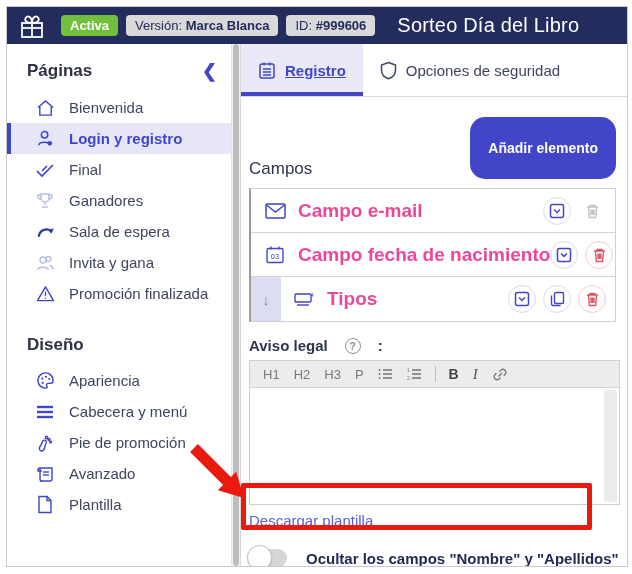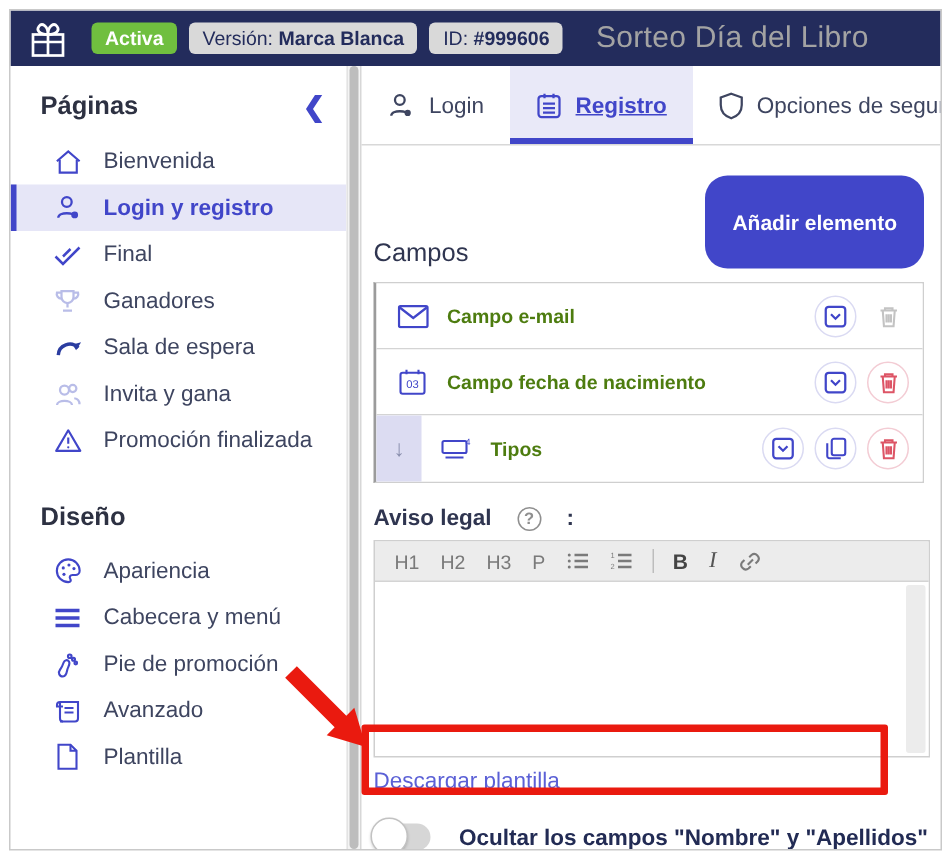--- a/index.html
+++ b/index.html
@@ -7,21 +7,21 @@
   .stage { position:relative; width:632px; height:574px; overflow:hidden; background:#fff; }
   .frame { position:absolute; left:6px; top:6px; width:622px; height:561px; border:1px solid #c9c9c9; background:#fff; overflow:hidden; display:flex; flex-direction:column; }
 
   
   .topbar { height:37px; background:#232c5c; display:flex; align-items:center; padding:0 10px; flex:0 0 auto; gap:8px; }
   .gift { width:30px; height:28px; margin-right:6px; flex:0 0 auto; }
   .badge { font-size:13px; border-radius:4px; padding:3px 9px; white-space:nowrap; }
   .badge.green { background:#70bf3f; color:#fff; font-weight:bold; }
   .badge.grey { background:#d9d9d9; color:#232c5c; }
   .badge.grey b { font-weight:bold; }
-  .topbar-title { color:#a3a3a3; font-size:20px; margin-left:14px; white-space:nowrap; letter-spacing:.2px; }
+  .topbar-title { color:#ffffff; font-size:20px; margin-left:14px; white-space:nowrap; letter-spacing:.2px; }
 
   
   .split { flex:1; display:flex; min-height:0; }
   .sidebar { width:224px; flex:0 0 auto; padding:16px 0 0 20px; overflow:hidden; }
   .side-scroll { width:9px; flex:0 0 auto; background:#f4f4f4; border-left:1px solid #e3e3e3; position:relative; }
   .side-scroll .thumb { position:absolute; left:1px; right:1px; top:0; bottom:0; background:#bdbdbd; border-radius:4px; }
   .main { flex:1; border-left:1px solid #d7d7d7; min-width:0; display:flex; flex-direction:column; }
 
   .side-title-row { display:flex; align-items:center; justify-content:space-between; padding-right:14px; margin-bottom:10px; }
   .side-title { font-size:17px; font-weight:bold; color:#2d3142; }
@@ -42,21 +42,21 @@
   .campos-row { display:flex; align-items:flex-end; justify-content:space-between; margin-bottom:9px; }
   .campos-title { font-size:17px; color:#2f3550; }
   .btn-primary { background:#4146c9; color:#fff; font-weight:bold; font-size:14px; border:none; border-radius:15px; padding:23px 18px; cursor:pointer; }
 
   .fieldlist { border:1px solid #cfcfcf; border-left:2px solid #9b9b9b; }
   .frow { display:flex; align-items:center; height:44px; border-bottom:1px solid #d4d4d4; padding-left:13px; background:#fff; }
   .frow:last-child { border-bottom:none; }
   .frow.draggable { padding-left:0; }
   .dragcell { width:30px; height:44px; background:#dcdcf2; display:flex; align-items:center; justify-content:center; color:#8a8fae; font-size:15px; margin-right:12px; cursor:grab; }
   .f-ic { width:22px; height:20px; display:flex; align-items:center; justify-content:center; flex:0 0 auto; }
-  .f-label { margin-left:12px; font-size:13px; font-weight:bold; color:#4d7c0f; white-space:nowrap; }
+  .f-label { margin-left:12px; font-size:19px; font-weight:bold; color:#ec4899; white-space:nowrap; }
   .actions { margin-left:auto; display:flex; align-items:center; gap:7px; margin-right:9px; }
   .act { width:28px; height:28px; border-radius:50%; display:flex; align-items:center; justify-content:center; cursor:pointer; background:#fff; }
   .act.chev { border:1px solid #dadaf2; }
   .act.copy { border:1px solid #dadaf2; }
   .act.del  { border:1px solid #f3ccd4; }
   .act.del-disabled { border:1px solid transparent; cursor:default; }
 
   .aviso-row { display:flex; align-items:center; gap:17px; margin-top:15px; margin-bottom:6px; }
   .aviso-label { font-size:15px; font-weight:bold; color:#2f3550; }
   .help { width:16px; height:16px; border-radius:50%; border:1.5px solid #8f8f8f; color:#8f8f8f; font-size:11px; display:flex; align-items:center; justify-content:center; font-weight:bold; cursor:pointer; }
@@ -253,28 +253,20 @@
           <span>Plantilla</span>
         </div>
       </div>
 
       <div class="side-scroll">
           <div class="thumb"></div>
         </div>
 
       <div class="main">
         <div class="tabbar">
-          <div class="tab">
-            <svg width="19" height="19" viewBox="0 0 20 20" fill="none" stroke="#3e4560" stroke-width="1.6">
-                <circle cx="9" cy="6" r="3.4"></circle>
-                <path d="M3 17 C3 12.8 15 12.8 15 17"></path>
-                <circle cx="14.5" cy="15" r="2.2" fill="#3e4560" stroke="none"></circle>
-              </svg>
-            <span>Login</span>
-          </div>
           <div class="tab active">
             <svg width="18" height="19" viewBox="0 0 18 19" fill="none" stroke="#4146c9" stroke-width="1.5">
                 <rect x="2" y="3" width="14" height="14" rx="2"></rect>
                 <path d="M6 1.5 v3 M12 1.5 v3"></path>
                 <line x1="5" y1="8" x2="13" y2="8"></line>
                 <line x1="5" y1="11" x2="13" y2="11"></line>
                 <line x1="5" y1="14" x2="13" y2="14"></line>
               </svg>
             <span>Registro</span>
           </div>

